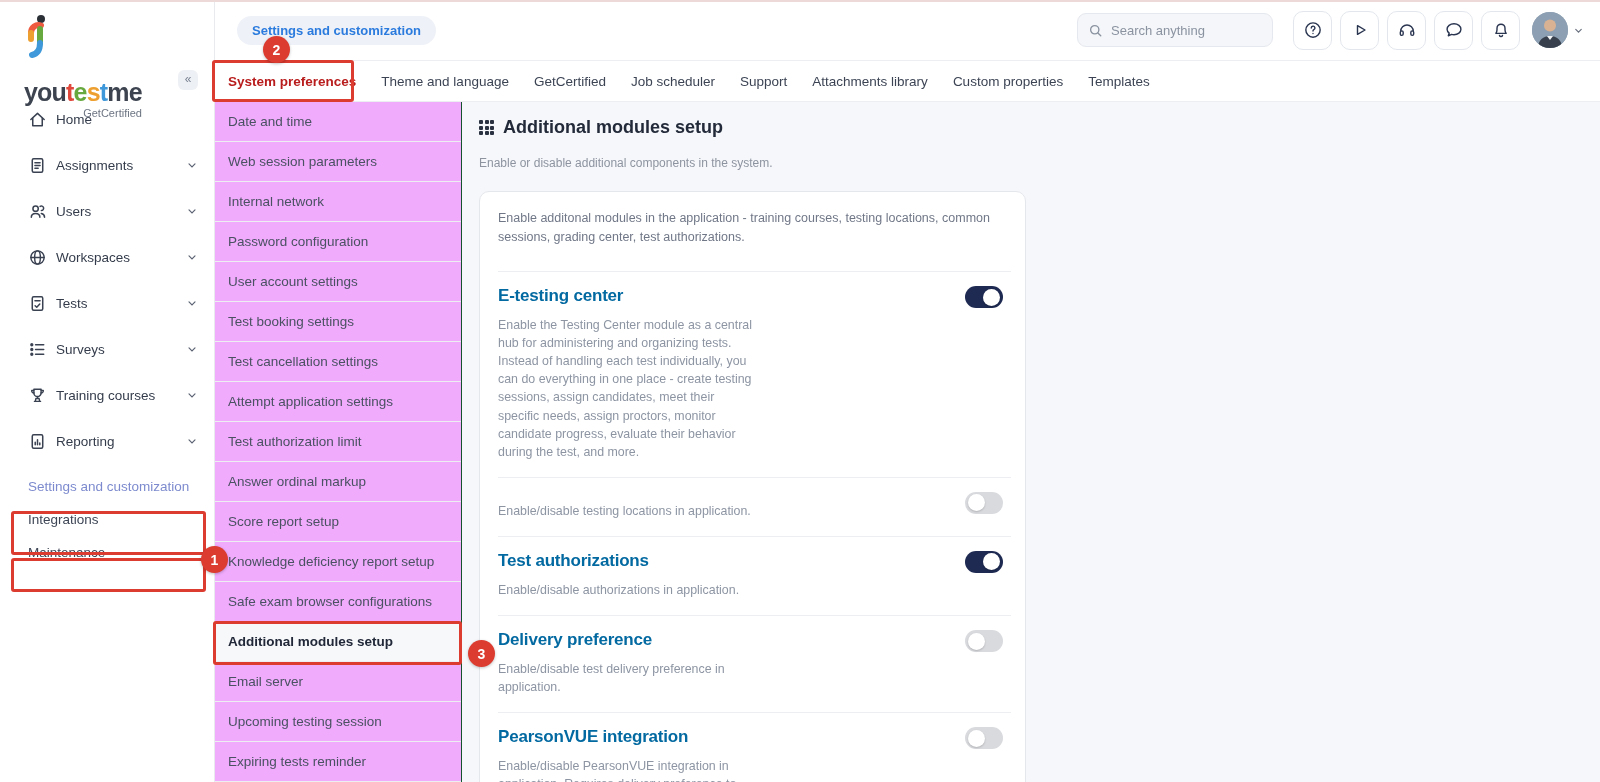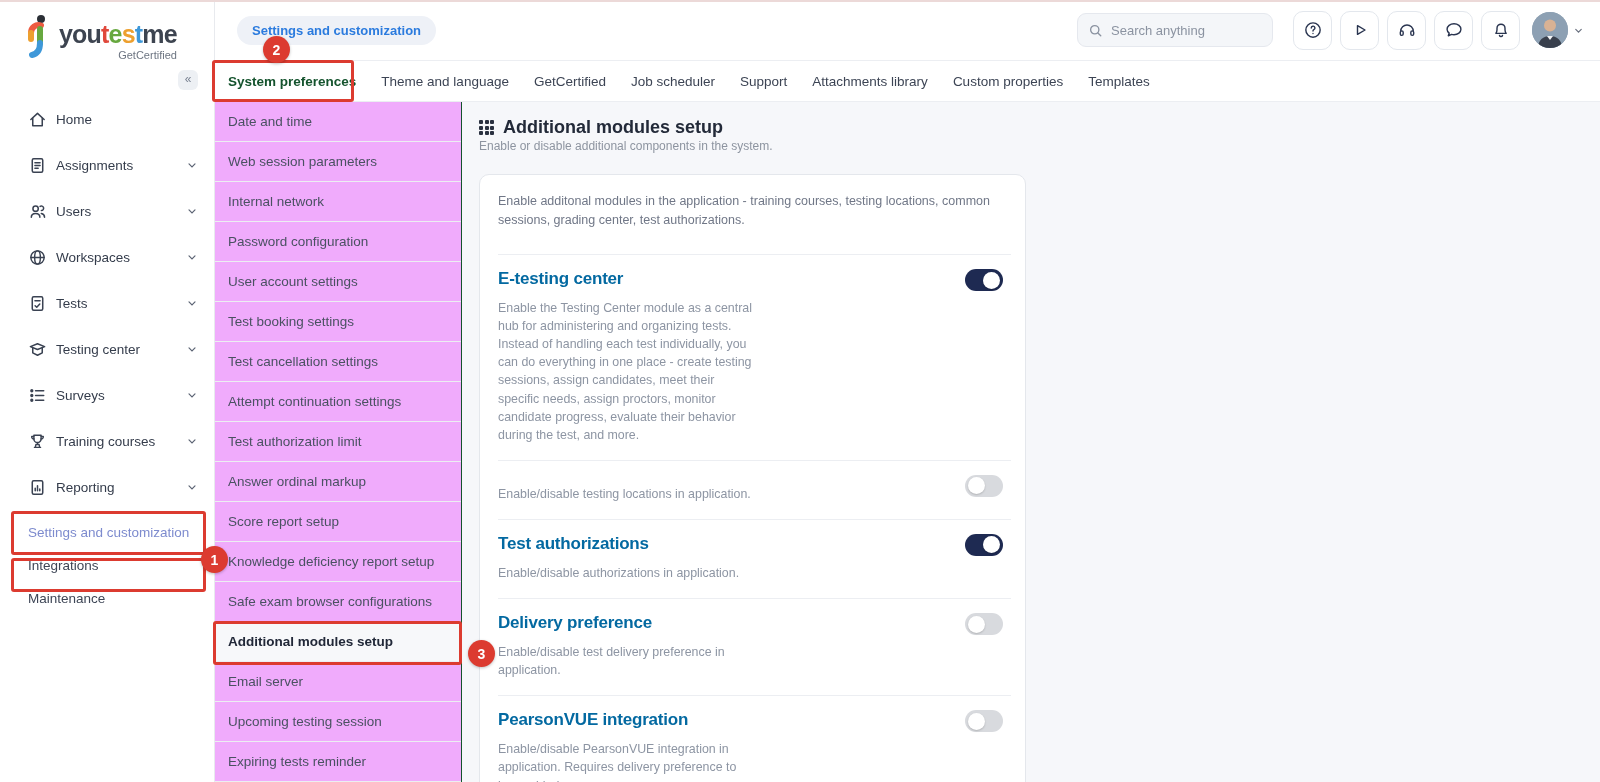--- a/index.html
+++ b/index.html
@@ -6,21 +6,21 @@
   html,body { width:1600px; height:782px; overflow:hidden; background:#fff;
     font-family:"Liberation Sans", sans-serif; -webkit-font-smoothing:antialiased; }
 
   .top-strip { position:absolute; top:0; left:0; width:1600px; height:2px; background:#ecd9d8; z-index:50; }
 
   .app { display:flex; width:1600px; height:782px; position:relative; }
 
   
   .sidebar { width:215px; min-width:215px; background:#fff; border-right:1px solid #e8eaee; position:relative; }
   .logo-block { padding:14px 18px 6px 24px; height:96px; position:relative; }
-  .logo-row { display:flex; align-items:flex-start; gap:5px; }
+  .logo-row { display:flex; align-items:flex-start; gap:12px;flex-direction:column; }
   .logo-mark { width:30px; height:46px; flex:0 0 auto; }
   .logo-text-col { padding-top:8px; }
   .logo-word { font-size:25px; font-weight:700; letter-spacing:-0.8px; line-height:1; }
   .logo-sub { font-size:11px; color:#6d7582; text-align:right; margin-top:2px; }
   .collapse-btn { position:absolute; right:16px; top:70px; width:20px; height:20px; border-radius:6px;
     background:#edf0f4; color:#7b8494; font-size:12px; line-height:19px; text-align:center; cursor:pointer; }
 
   .nav { list-style:none; }
   .nav-item { height:46px; display:flex; align-items:center; padding:0 16px 0 28px;
     color:#343c4b; font-size:13.5px; cursor:pointer; position:relative; }
@@ -53,37 +53,37 @@
   .search-box input::placeholder { color:#8b93a1; }
   .icon-btn { width:39px; height:39px; border:1px solid #e3e7ed; border-radius:10px; background:#fff;
     display:flex; align-items:center; justify-content:center; color:#2a3550; cursor:pointer; }
   .avatar-wrap { display:flex; align-items:center; gap:5px; margin-left:4px; cursor:pointer; }
   .avatar { width:36px; height:36px; border-radius:50%; overflow:hidden; background:linear-gradient(180deg,#9fb0bf,#7d8fa2); position:relative; }
   .avatar-chev { color:#6b7280; display:flex; }
 
   .tabsbar { height:41px; background:#fff; border-bottom:1px solid #eceef2; display:flex; align-items:center;
     gap:25px; padding-left:13px; }
   .tab { font-size:13.5px; color:#3c4454; cursor:pointer; white-space:nowrap; }
-  .tab.active { font-weight:700; color:#14532d; }
+  .tab.active { font-weight:700; color:#b91c1c; }
 
   .content-row { flex:1; display:flex; min-height:0; }
 
   
   .settings-list { width:247px; min-width:247px; background:#f0abfc; border-right:1px solid #14532d; list-style:none; }
   .settings-list li { height:40px; display:flex; align-items:center; padding-left:13px; font-size:13.5px;
     color:#4a5162; border-bottom:1px solid #eceef2; cursor:pointer; }
   .settings-list li.active { font-weight:700; color:#212838; background:#f7f8fa; }
 
   
   .main-panel { flex:1; background:#f6f7fa; padding:15px 0 0 17px; }
   .main-title-row { display:flex; align-items:center; gap:9px; }
   .grid-icon { display:grid; grid-template-columns:repeat(3,4px); grid-template-rows:repeat(3,4px); gap:1.5px; }
   .grid-icon i { background:#2a3140; border-radius:1px; }
   .main-title { font-size:18px; font-weight:700; color:#232a39; }
-  .main-subtitle { font-size:12px; color:#8d94a0; margin-top:1px; }
+  .main-subtitle { font-size:12px; color:#8d94a0; margin-top:18px; }
 
   .card { width:547px; background:#fff; border:1px solid #e4e7ec; border-radius:10px; margin-top:21px;
     padding:0 14px 0 18px; }
   .card-intro { font-size:12.5px; color:#707787; line-height:1.48; padding:17px 4px 25px 0; border-bottom:1px solid #eceef2; }
   .module-row { position:relative; padding:14px 0 16px; }
   .module-row + .module-row { border-top:1px solid #eceef2; }
   .module-row:first-of-type { border-top:none; }
   .module-name { font-size:17px; font-weight:700; color:#0369a1; letter-spacing:-0.2px; }
   .module-desc { font-size:12.4px; color:#8d95a3; line-height:1.46; width:254px; margin-top:10px; }
   .module-desc:empty { display:none; }
@@ -190,32 +190,20 @@
             <path d="M7.5 12.3l1.7 1.7 3.2-3.4"></path>
         </svg>
         <span>Tests</span>
         <span class="chev">
             <svg width="12" height="12" viewBox="0 0 20 20" fill="none" stroke="currentColor" stroke-width="2" stroke-linecap="round">
               <path d="M5 8l5 5 5-5"></path>
             </svg>
           </span>
       </li>
       <li class="nav-item">
-        <svg class="nav-ic" viewBox="0 0 20 20" fill="none" stroke="currentColor" stroke-width="1.6" stroke-linecap="round" stroke-linejoin="round">
-          <path d="M10 4l7.5 3L10 10 2.5 7z"></path>
-            <path d="M5 8.5v5l5 2.5 5-2.5v-5"></path>
-        </svg>
-        <span>Testing center</span>
-        <span class="chev">
-            <svg width="12" height="12" viewBox="0 0 20 20" fill="none" stroke="currentColor" stroke-width="2" stroke-linecap="round">
-              <path d="M5 8l5 5 5-5"></path>
-            </svg>
-          </span>
-      </li>
-      <li class="nav-item">
         <svg class="nav-ic" viewBox="0 0 20 20" fill="none" stroke="currentColor" stroke-width="1.7" stroke-linecap="round">
           <circle cx="4" cy="5" r="0.9" fill="currentColor"></circle>
             <circle cx="4" cy="10" r="0.9" fill="currentColor"></circle>
             <circle cx="4" cy="15" r="0.9" fill="currentColor"></circle>
           <path d="M8 5h8.5M8 10h8.5M8 15h8.5"></path>
         </svg>
         <span>Surveys</span>
         <span class="chev">
             <svg width="12" height="12" viewBox="0 0 20 20" fill="none" stroke="currentColor" stroke-width="2" stroke-linecap="round">
               <path d="M5 8l5 5 5-5"></path>
@@ -330,21 +318,21 @@
     <div class="content-row">
 
       <ul class="settings-list">
         <li>Date and time</li>
         <li>Web session parameters</li>
         <li>Internal network</li>
         <li>Password configuration</li>
         <li>User account settings</li>
         <li>Test booking settings</li>
         <li>Test cancellation settings</li>
-        <li>Attempt continuation settings</li>
+        <li>Attempt application settings</li>
         <li>Test authorization limit</li>
         <li>Answer ordinal markup</li>
         <li>Score report setup</li>
         <li>Knowledge deficiency report setup</li>
         <li>Safe exam browser configurations</li>
         <li class="active">Additional modules setup</li>
         <li>Email server</li>
         <li>Upcoming testing session</li>
         <li>Expiring tests reminder</li>
       </ul>

